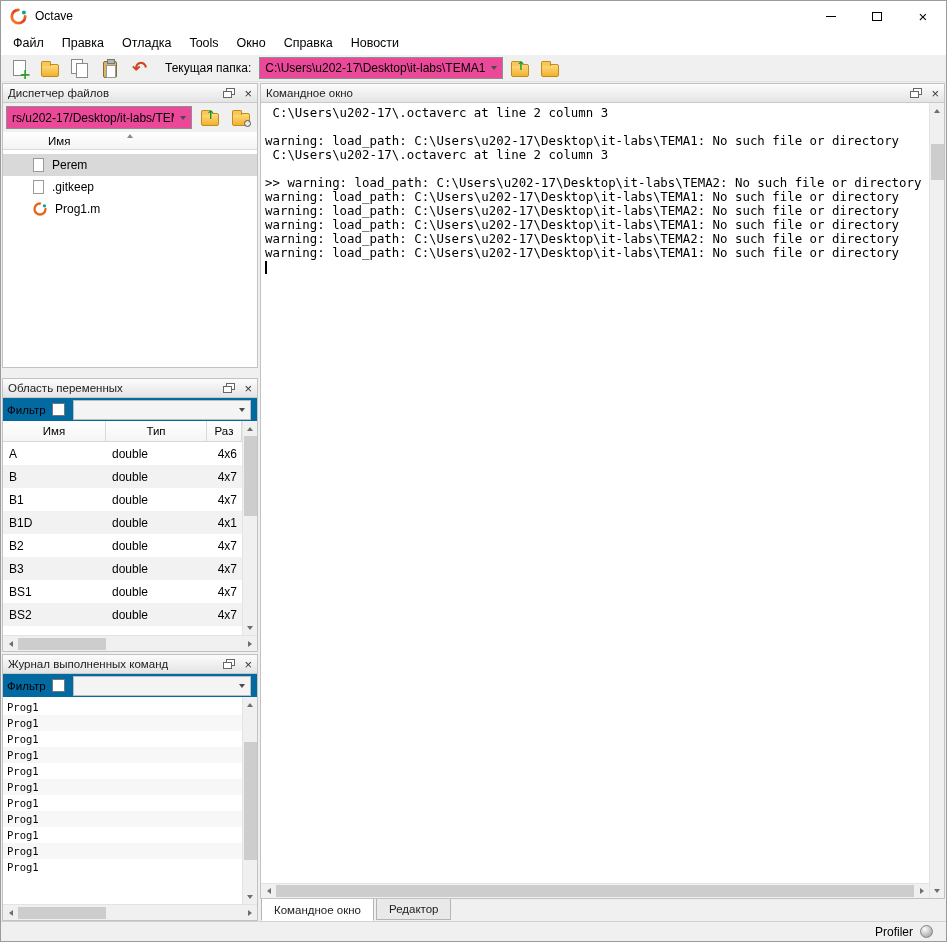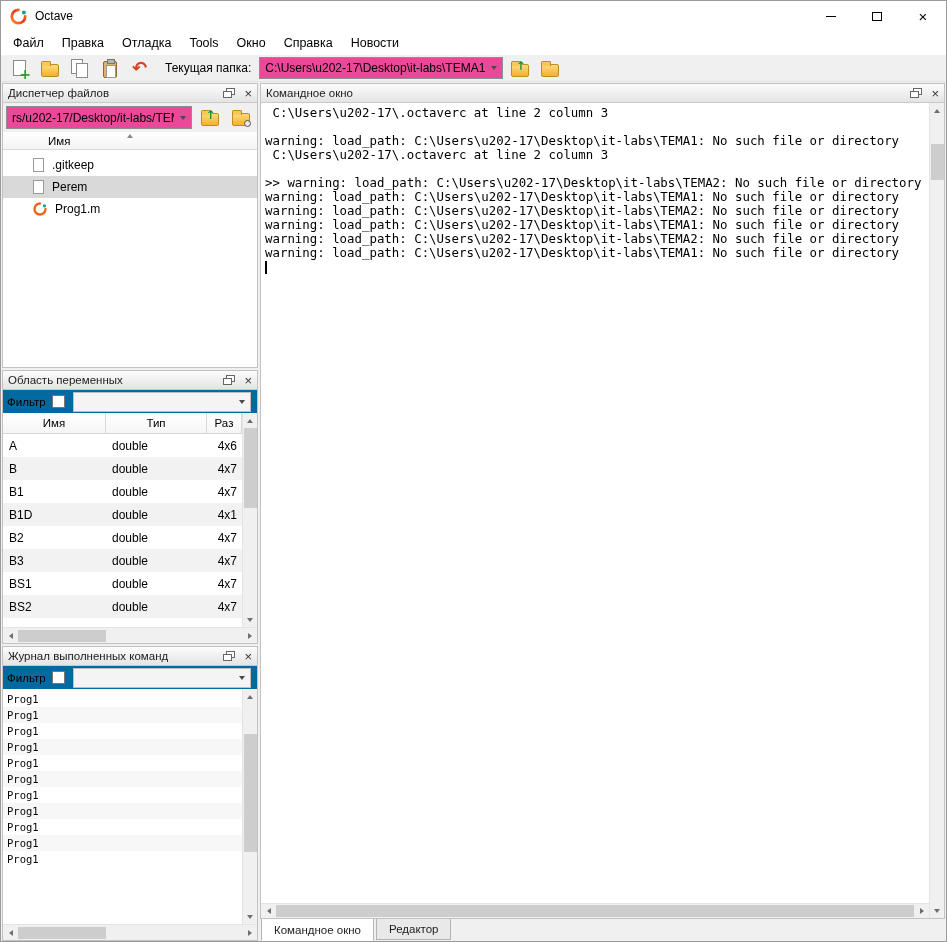--- a/index.html
+++ b/index.html
@@ -57,21 +57,21 @@
   .right-col{flex:1;display:flex;flex-direction:column;min-width:0;padding:1px 1px 0 2px;}
 
   
   .panel{border:1px solid #c2c2c2;display:flex;flex-direction:column;background:#fff;min-height:0;}
   .panel-title{height:19px;background:linear-gradient(#fcfcfc,#e4e4e4);border-bottom:1px solid #c9c9c9;display:flex;align-items:center;padding:0 5px;flex:0 0 auto;}
   .panel-title-text{font-size:11.5px;color:#1c1c1c;}
   .panel-btns{margin-left:auto;display:flex;gap:9px;align-items:center;}
   .float-btn{display:flex;}
   .close-btn{font-size:13px;line-height:1;color:#333;}
 
-  .files-panel{height:285px;flex:0 0 auto;margin-bottom:2px;}
+  .files-panel{height:285px;flex:0 0 auto;margin-bottom:10px;}
   .fb-toolbar{height:29px;display:flex;align-items:center;padding:2px 3px;gap:4px;background:#f0f0f0;flex:0 0 auto;}
   .fb-combo{flex:1;height:23px;}
   .fb-btn{width:27px;height:24px;display:flex;align-items:center;justify-content:center;flex:0 0 auto;}
   .fb-header{height:18px;background:linear-gradient(#ffffff,#f4f4f4);border-bottom:1px solid #dadada;position:relative;display:flex;align-items:center;padding-left:45px;font-size:11.5px;flex:0 0 auto;}
   .sort-caret{position:absolute;left:50%;top:2px;transform:translateX(-50%);width:0;height:0;border-left:3.5px solid transparent;border-right:3.5px solid transparent;border-bottom:4px solid #8a8a8a;}
   .fb-list{flex:1;background:#fff;overflow:hidden;padding-top:4px;}
   .fb-row{height:22px;display:flex;align-items:center;padding-left:30px;gap:8px;}
   .fb-row.selected{background:#d9d9d9;}
   .file-glyph{width:11px;height:14px;background:#fff;border:1px solid #9a9a9a;flex:0 0 auto;}
   .octave-glyph{display:none;width:14px;height:14px;flex:0 0 auto;}
@@ -247,30 +247,30 @@
                 <span class="gear-dot"></span>
               </div>
           </div>
         </div>
         <div class="fb-header">
           <span>Имя</span>
           <span class="sort-caret"></span>
         </div>
         <div class="fb-list">
 
+            <div class="fb-row selected">
+              <span class="file-glyph"></span>
+
+              <span class="fb-name">Perem</span>
+            </div>
+
             <div class="fb-row">
               <span class="file-glyph"></span>
 
               <span class="fb-name">.gitkeep</span>
-            </div>
-
-            <div class="fb-row selected">
-              <span class="file-glyph"></span>
-
-              <span class="fb-name">Perem</span>
             </div>
 
             <div class="fb-row">
 
               <span class="octave-glyph show">
                 <svg width="14" height="14" viewBox="0 0 17 17">
                   <path d="M8.5 1.8 A6.7 6.7 0 1 0 15.2 8.5" fill="none" stroke="#e8641b" stroke-width="2.8" stroke-linecap="round"></path>
                   <circle cx="13.9" cy="4.6" r="2" fill="#12a19a"></circle>
                 </svg>
               </span>
@@ -503,14 +503,18 @@
             </div>
 
             <div class="tab">
               <span>Редактор</span>
             </div>
           </div>
       </div>
     </div>
   </div>
 
+  <div class="statusbar">
+    <span class="status-label">Profiler</span>
+    <span class="profiler-ball"></span>
+  </div>
 
 </div>
 
 </body></html>

